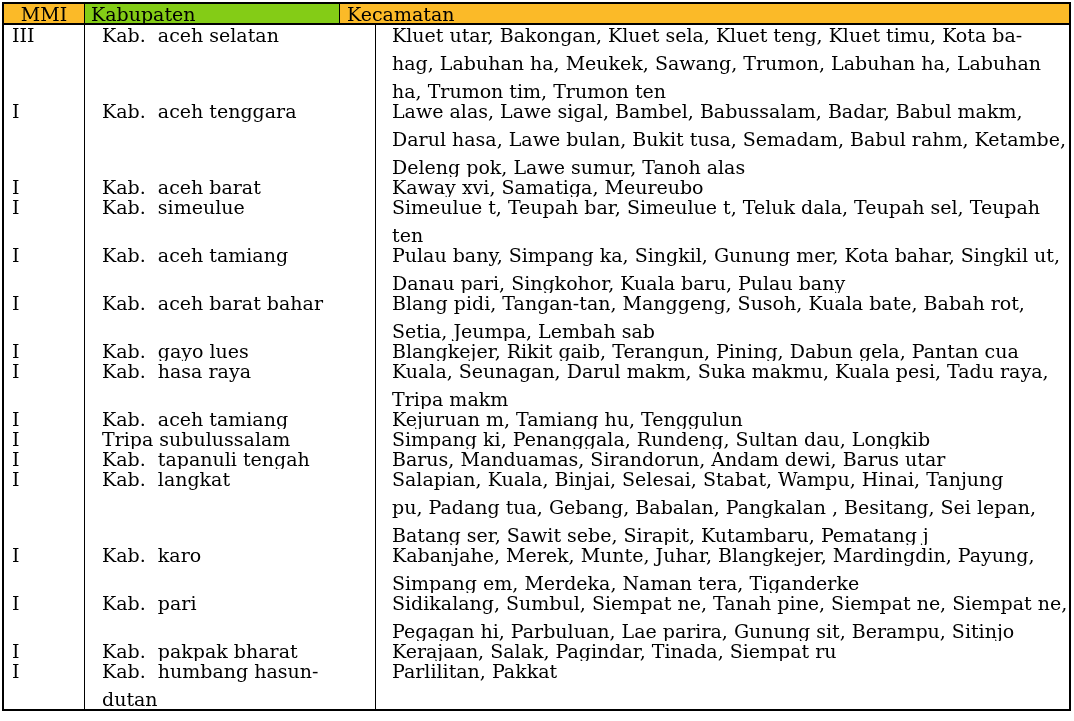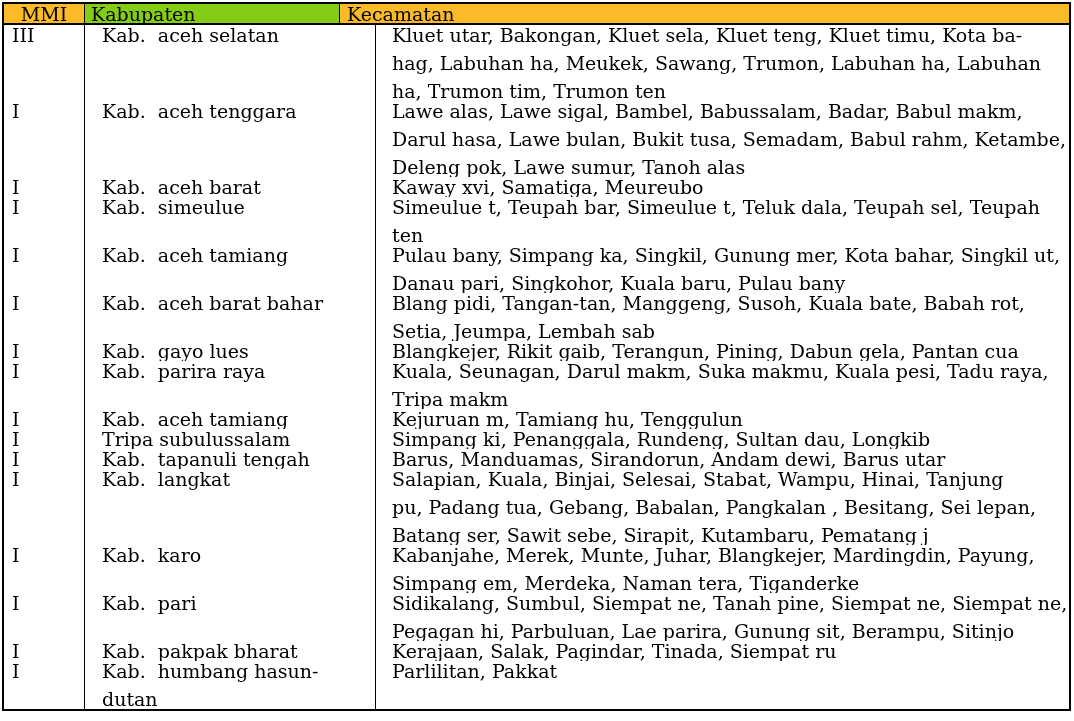--- a/index.html
+++ b/index.html
@@ -148,21 +148,21 @@
     <div class="c c3">
         <div class="txt">Blangkejer, Rikit gaib, Terangun, Pining, Dabun gela, Pantan cua</div>
       </div>
   </div>
 
   <div class="row">
     <div class="c c1">
         <div class="txt">I</div>
       </div>
     <div class="c c2">
-        <div class="txt">Kab.  parira raya</div>
+        <div class="txt">Kab.  hasa raya</div>
       </div>
     <div class="c c3">
         <div class="txt">Kuala, Seunagan, Darul makm, Suka makmu, Kuala pesi, Tadu raya,
 Tripa makm</div>
       </div>
   </div>
 
   <div class="row">
     <div class="c c1">
         <div class="txt">I</div>

